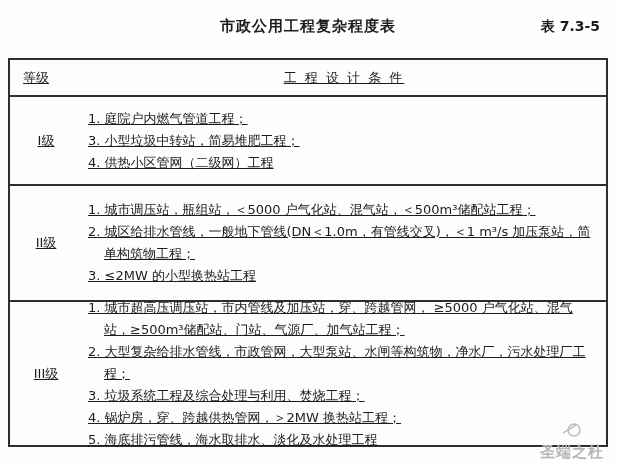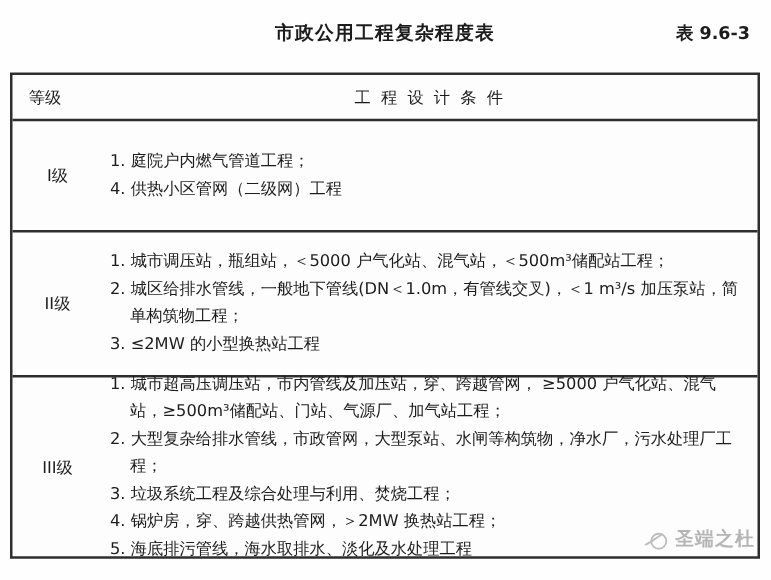--- a/index.html
+++ b/index.html
@@ -35,20 +35,21 @@
     font-size: 14px;
     font-weight: bold;
   }
   .table {
     position: absolute;
     left: 8px;
     top: 58px;
     width: 600px;
     border: 2px solid #2e2e2e;
     background: #fdfdfd;
+    text-decoration: underline;
   }
   .trow {
     display: flex;
     border-top: 2px solid #2e2e2e;
   }
   .trow:first-child { border-top: none; }
   .grade-cell {
     flex: 0 0 72px;
     display: flex;
     align-items: center;
@@ -85,54 +86,56 @@
     align-items: center;
     justify-content: center;
     font-size: 13px;
     letter-spacing: 2px;
   }
   .watermark {
     position: absolute;
     top: 422px;
     right: 13px;
     display: flex;
-    align-items: flex-end;
+    align-items: center;
     gap: 5px;
     color: #b5b5b5;
+    flex-direction: column;
   }
   .watermark .wm-text {
     font-size: 15px;
     font-weight: bold;
     letter-spacing: 1px;
   }
   .wm-icon svg { display: block; }
 </style>
 </head>
 <body>
 
 <div class="page">
 
   <div class="doc-header">
     <div class="doc-title">市政公用工程复杂程度表</div>
-    <div class="doc-ref">表 9.6-3</div>
+    <div class="doc-ref">表 7.3-5</div>
   </div>
 
   <div class="table">
 
     <div class="trow hdr-row">
       <div class="hdr-grade">等级</div>
       <div class="hdr-cond">工 程 设 计 条 件</div>
     </div>
 
     <div class="trow row-1">
       <div class="grade-cell">
         <div class="grade-label">I级</div>
       </div>
       <div class="cond-cell">
         <div class="cond-item">1. 庭院户内燃气管道工程；</div>
+        <div class="cond-item">3. 小型垃圾中转站，简易堆肥工程；</div>
         <div class="cond-item">4. 供热小区管网（二级网）工程</div>
       </div>
     </div>
 
     <div class="trow row-2">
       <div class="grade-cell">
         <div class="grade-label">II级</div>
       </div>
       <div class="cond-cell">
         <div class="cond-item">1. 城市调压站，瓶组站，＜5000 户气化站、混气站，＜500m³储配站工程；</div>

